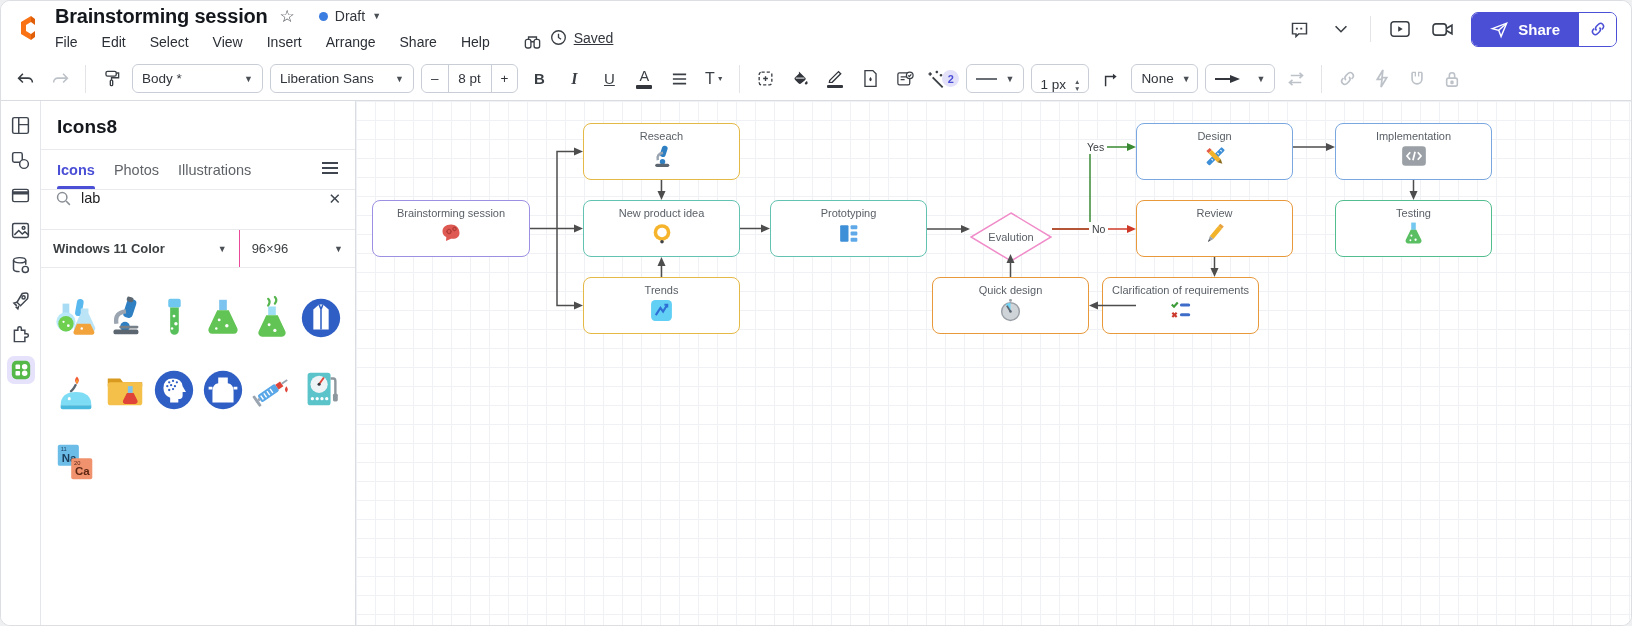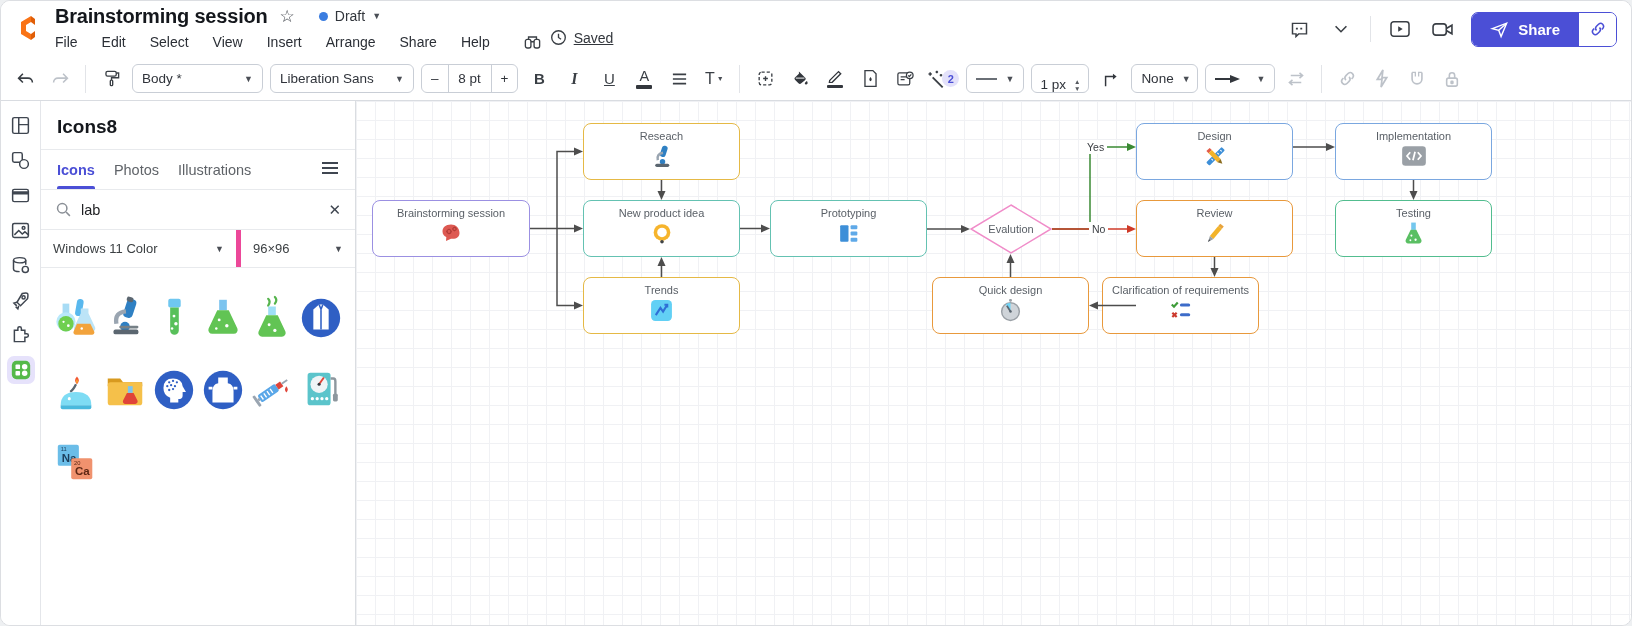--- a/index.html
+++ b/index.html
@@ -54,38 +54,38 @@
   .rail-item { width:28px; height:28px; border-radius:7px; display:flex; align-items:center; justify-content:center; cursor:pointer; color:#3f4650; }
   .rail-item.selected { background:#e6e2fb; }
 
   #panel { width:315px; border-right:1px solid #dadde1; display:flex; flex-direction:column; flex:0 0 auto; background:#fff; }
   .panel-title { padding:15px 16px 11px; font-size:19px; font-weight:700; color:#14171c; border-bottom:1px solid #e8eaed; }
   .panel-tabs { display:flex; align-items:center; padding:0 16px; height:40px; gap:19px; border-bottom:1px solid #e8eaed; font-size:14.5px; color:#5f6368; }
   .ptab { height:100%; display:flex; align-items:center; cursor:pointer; position:relative; }
   .ptab.active { color:#4b4fd6; font-weight:700; }
   .ptab.active::after { content:""; position:absolute; left:0; right:0; bottom:0; height:3px; background:#4b4fd6; border-radius:2px 2px 0 0; }
   .panel-tabs .hamburger { margin-left:auto; cursor:pointer; color:#3f4650; }
-  .search-row { display:flex; align-items:center; height:40px; padding:0 14px; gap:9px; border-bottom:1px solid #e8eaed; }
+  .search-row { display:flex; align-items:flex-start; height:40px; padding:0 14px; gap:9px; border-bottom:1px solid #e8eaed; }
   .search-row input { border:none; outline:none; flex:1; font-size:14.5px; color:#202124; font-family:"Liberation Sans",sans-serif; }
   .clear-x { font-size:15px; color:#3f4650; cursor:pointer; }
   .filter-row { display:flex; height:38px; border-bottom:1px solid #e8eaed; font-size:13px; color:#3c4043; }
   .filter-cell { display:flex; align-items:center; justify-content:space-between; padding:0 12px; cursor:pointer; }
-  .filter-cell.style { flex:1.9; border-right:5px solid #ec4899; }
+  .filter-cell.style { flex:1.9; border-right:1px solid #ec4899;font-weight:bold; }
   .filter-cell.size { flex:1; }
   .icon-grid { flex:1; display:grid; grid-template-columns:repeat(6,1fr); grid-auto-rows:72px; padding:14px 10px; align-items:center; justify-items:center; overflow:hidden; }
   .tile { width:48px; height:48px; display:flex; align-items:center; justify-content:center; cursor:pointer; border-radius:6px; }
 
   
   #canvas { flex:1; position:relative; background:#fff;
     background-image:linear-gradient(#f0f1f4 1px, transparent 1px), linear-gradient(90deg, #f0f1f4 1px, transparent 1px);
     background-size:19px 19px; overflow:hidden; }
   .node { position:absolute; width:157px; height:57px; background:#fff; border:1.5px solid #999; border-radius:8px; display:flex; flex-direction:column; align-items:center; padding-top:6px; z-index:2; cursor:pointer; }
   .node-label { font-size:11px; color:#595f66; white-space:nowrap; }
   .node-icon { margin-top:2px; }
-  #diamond-wrap { position:absolute; left:614px; top:103px; width:82px; height:50px; z-index:2; cursor:pointer; }
+  #diamond-wrap { position:absolute; left:614px; top:111px; width:82px; height:50px; z-index:2; cursor:pointer; }
   #diamond-wrap .node-label { position:absolute; inset:0; display:flex; align-items:center; justify-content:center; }
   #edges { position:absolute; inset:0; width:100%; height:100%; z-index:3; pointer-events:none; }
   #edges path { fill:none; stroke:#4d4d4d; stroke-width:1.5; }
   .edge-label { position:absolute; z-index:4; background:#fff; font-size:10.5px; color:#3d4045; padding:0 3px; line-height:14px; }
 </style>
 </head>
 <body>
 
 <div id="window">
 

